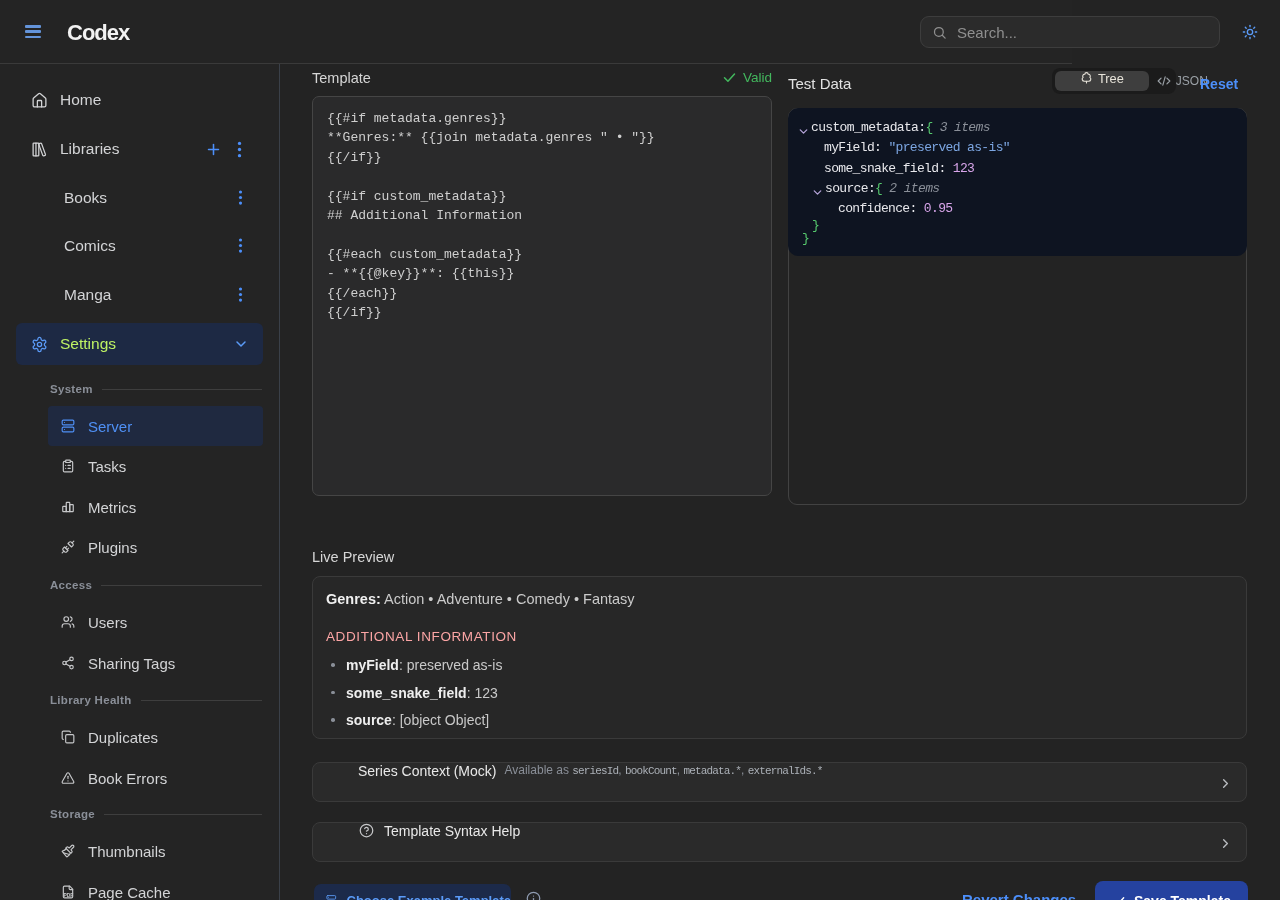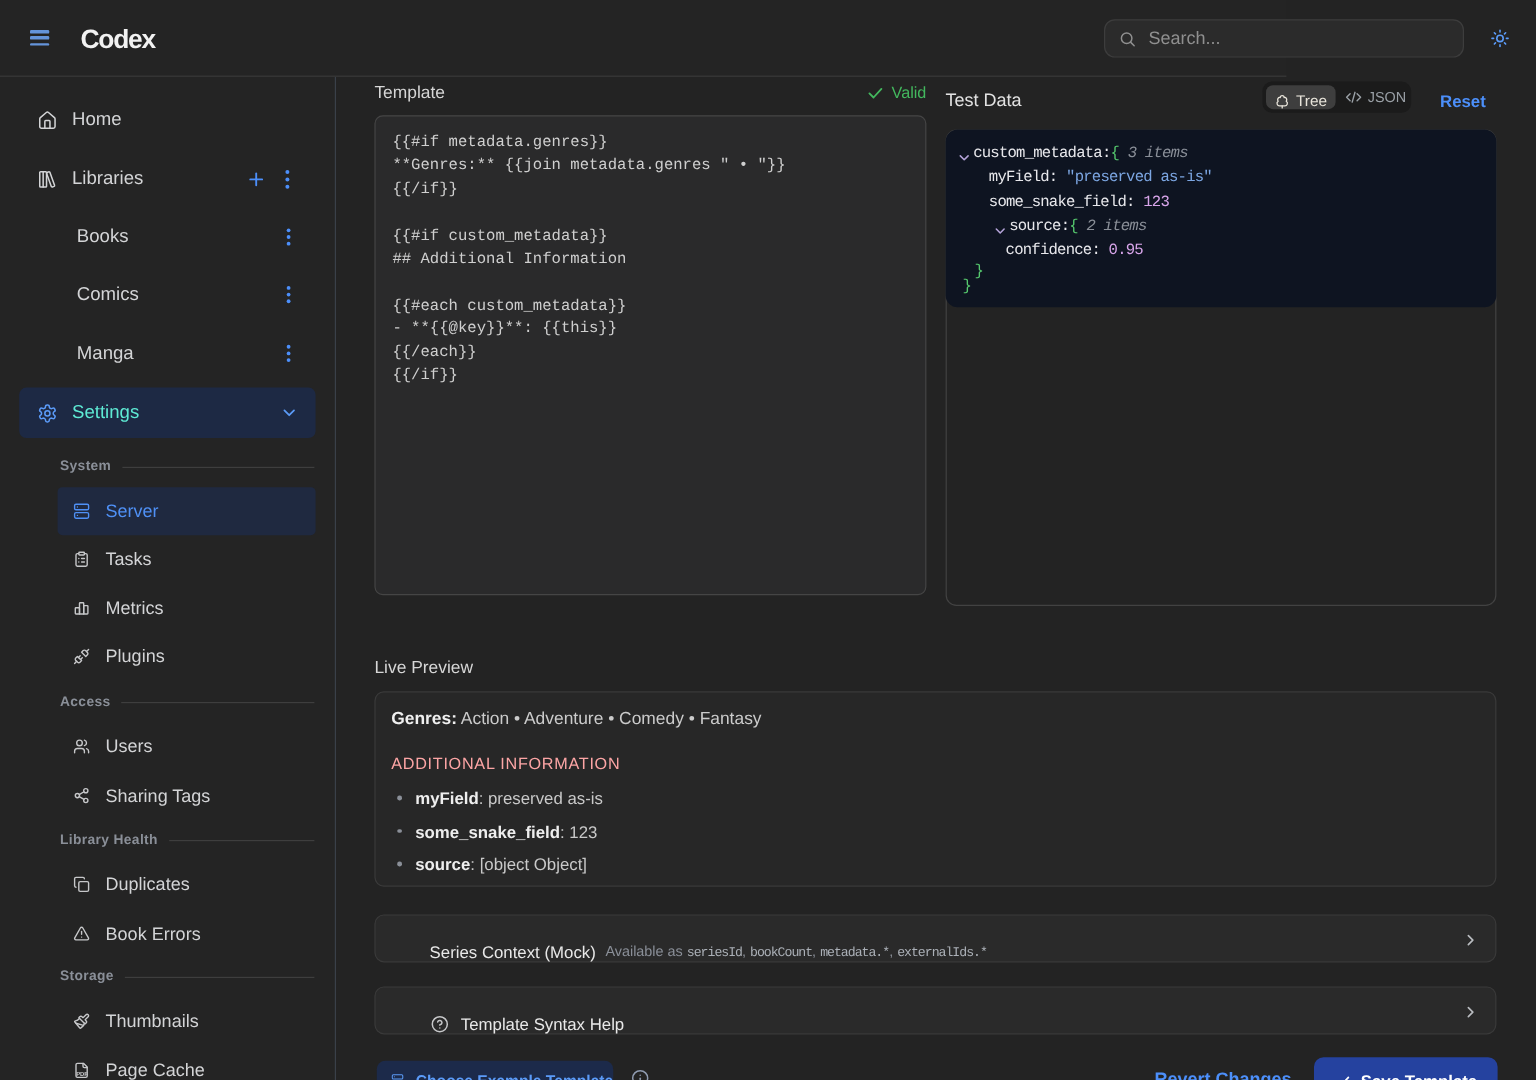--- a/index.html
+++ b/index.html
@@ -16,55 +16,55 @@
 #search .ph { position:absolute; left:36px; top:7px; font-size:15px; color:#8f8f8f; }
 #sun { position:absolute; left:1242px; top:24px; }
 
 
 #sidebar { position:absolute; left:0; top:64px; width:280px; height:836px; background:#242424; border-right:1px solid #3a4049; }
 .nrow { position:absolute; left:16px; width:247px; height:40px; display:flex; align-items:center; color:#d3d4d6; font-size:15.5px; border-radius:6px; }
 .nrow .ic { width:17px; height:17px; margin-left:15px; margin-right:12px; flex:none; }
 .nrow.child { padding-left:48px; }
 .nrow .dots { position:absolute; right:13px; top:10px; }
 .nrow .plus { position:absolute; right:41px; top:12px; }
-.nrow.active-main { background:#1d2944; color:#5eead4; height:42px; }
+.nrow.active-main { background:#1d2944; color:#bef264; height:42px; }
 .srow { position:absolute; left:48px; width:215px; height:40px; display:flex; align-items:center; color:#d3d4d6; font-size:15px; border-radius:4px; }
 .srow .ic { width:14px; height:14px; margin-left:13px; margin-right:13px; flex:none; }
 .srow.active { background:#1f2940; color:#4f90f5; }
 .slabel { position:absolute; left:50px; right:17px; height:16px; display:flex; align-items:center; color:#8a8f98; font-size:11.5px; font-weight:bold; letter-spacing:0.3px; }
 .slabel .line { flex:1; height:1px; background:#3e3e3e; margin-left:9px; }
 
 
 #main { position:absolute; left:280px; top:64px; width:1000px; height:836px; background:#232323; }
 .collabel { font-size:14.5px; color:#d6d6d6; }
 #tpl-hdr { position:absolute; left:32px; top:6px; width:460px; height:18px; }
 #valid { position:absolute; right:0; top:0; color:#43b85e; font-size:13.5px; display:flex; align-items:center; gap:6px; }
 #editor { position:absolute; left:32px; top:32px; width:460px; height:400px; background:#2a2a2b; border:1px solid #454545; border-radius:7px; padding:12px 14px; font-family:"Liberation Mono", monospace; font-size:13px; line-height:19.4px; color:#cfcfcf; white-space:pre; }
 #td-hdr { position:absolute; left:508px; top:11px; width:459px; height:18px; font-size:15px; color:#e2e2e2; }
 #toggle { position:absolute; left:264px; top:-7px; width:124px; height:26px; background:#1b1b1b; border-radius:8px; display:flex; align-items:center; }
-#toggle .pill { display:flex; align-items:flex-end; gap:5px; background:#3e3e3e; border-radius:6px; height:20px; margin-left:3px; padding:0 7px; color:#e8e4da; font-size:12.8px; }
+#toggle .pill { display:flex; align-items:flex-start; gap:5px; background:#3e3e3e; border-radius:6px; height:20px; margin-left:3px; padding:0 25px; color:#e8e4da; font-size:12.8px; }
 #toggle .json { display:flex; align-items:center; gap:5px; color:#9aa0a6; font-size:12px; margin-left:8px; }
 #reset { position:absolute; left:412px; top:1px; color:#4c8ffa; font-size:14px; font-weight:bold; }
 #td-box { position:absolute; left:508px; top:44px; width:459px; height:397px; border:1px solid #424242; border-radius:9px; }
 #tree { position:absolute; left:-1px; top:-1px; width:459px; background:#0e1421; border-radius:10px; padding:10px 0 12px 0; font-family:"Liberation Mono", monospace; font-size:13px; letter-spacing:-0.65px; line-height:20.3px; color:#e8e8ec; }
 #tree .ln { white-space:pre; display:flex; align-items:flex-end; }
 #tree .chev { margin-right:1px; flex:none; }
 .k { color:#e8e8ec; } .s { color:#7ca6e2; } .n { color:#d8a5ea; } .b { color:#56c96e; }
 .it { color:#8a8f98; font-style:italic; }
 #td-cap { position:absolute; left:508px; top:450px; font-size:12.5px; color:#8a8f98; }
 #lp-label { position:absolute; left:32px; top:485px; font-size:14.5px; color:#d6d6d6; }
 #preview { position:absolute; left:32px; top:512px; width:935px; height:163px; background:#272727; border:1px solid #3a3a3a; border-radius:8px; }
 #preview .genres { position:absolute; left:13px; top:14px; font-size:14.5px; color:#cbcbcb; }
 #preview .genres b { color:#f0f0f0; }
 #preview .addinfo { position:absolute; left:13px; top:52px; font-size:13.5px; color:#fca5a5; letter-spacing:0.6px; }
 #preview ul { position:absolute; left:13px; top:80px; list-style:none; }
 #preview li { position:relative; padding-left:20px; margin-bottom:13.5px; font-size:14px; color:#c9c9c9; height:14px; }
 #preview li b { color:#eeeeee;margin-top:43px; }
 #preview li:before { content:""; position:absolute; left:5px; top:6px; width:3.5px; height:3.5px; border-radius:50%; background:#8a8f98; }
-.collapse { position:absolute; left:32px; width:935px; height:40px; background:#2a2a2a; border:1px solid #3a3a3a; border-radius:8px; display:flex; align-items:flex-end;padding-left:32px; }
+.collapse { position:absolute; left:32px; width:935px; height:40px; background:#2a2a2a; border:1px solid #3a3a3a; border-radius:8px; display:flex; align-items:flex-start;padding-left:32px; }
 #series { top:698px; }
 #syntax { top:758px; }
 .collapse .title { font-size:14px; color:#e8e8e8; margin-left:13px; }
 .collapse .sub { font-size:12px; color:#8a8f98; margin-left:8px; }
 .collapse .sub code { font-family:"Liberation Mono", monospace; font-size:11px; letter-spacing:-0.85px; color:#abb0b7; }
 .collapse .chevr { position:absolute; right:13px; top:13px; }
 #btn-choose { position:absolute; left:34px; top:820px; width:197px; height:32px; background:#1c2a4a; border-radius:7px; display:flex; align-items:center; color:#5b9bf8; font-size:13px; font-weight:bold; white-space:nowrap; }
 #info-i { position:absolute; left:246px; top:827px; }
 #revert { position:absolute; left:682px; top:827px; color:#4c8ffa; font-size:15px; font-weight:bold; }
 #btn-save { position:absolute; left:815px; top:817px; width:153px; height:40px; background:#25429f; border-radius:8px; display:flex; align-items:center; justify-content:center; gap:8px; color:#fff; font-size:14px; font-weight:bold; }
@@ -285,21 +285,21 @@
     </div>
     <div id="reset">Reset</div>
   </div>
   <div id="td-box">
     <div id="tree">
       <div class="ln" style="padding-left:9px"><svg class="chev" width="13" height="13" viewBox="0 0 24 24" fill="none" stroke="#b4a3d8" stroke-width="2.4" stroke-linecap="round" stroke-linejoin="round">
             <path d="m6 9 6 6 6-6"></path>
           </svg><span class="k">custom_metadata:</span><span class="b">{</span><span class="it"> 3 items</span></div>
       <div class="ln" style="padding-left:36px"><span class="k">myField: </span><span class="s">"preserved as-is"</span></div>
       <div class="ln" style="padding-left:36px"><span class="k">some_snake_field: </span><span class="n">123</span></div>
-      <div class="ln" style="padding-left:39px"><svg class="chev" width="13" height="13" viewBox="0 0 24 24" fill="none" stroke="#b4a3d8" stroke-width="2.4" stroke-linecap="round" stroke-linejoin="round">
+      <div class="ln" style="padding-left:23px"><svg class="chev" width="13" height="13" viewBox="0 0 24 24" fill="none" stroke="#b4a3d8" stroke-width="2.4" stroke-linecap="round" stroke-linejoin="round">
             <path d="m6 9 6 6 6-6"></path>
           </svg><span class="k">source:</span><span class="b">{</span><span class="it"> 2 items</span></div>
       <div class="ln" style="padding-left:50px"><span class="k">confidence: </span><span class="n">0.95</span></div>
       <div class="ln" style="padding-left:24px; height:14px; line-height:14px"><span class="b">}</span></div>
       <div class="ln" style="padding-left:14px; height:11px; line-height:11px"><span class="b">}</span></div>
     </div>
   </div>
 
   <div id="lp-label">Live Preview</div>
   <div id="preview">

